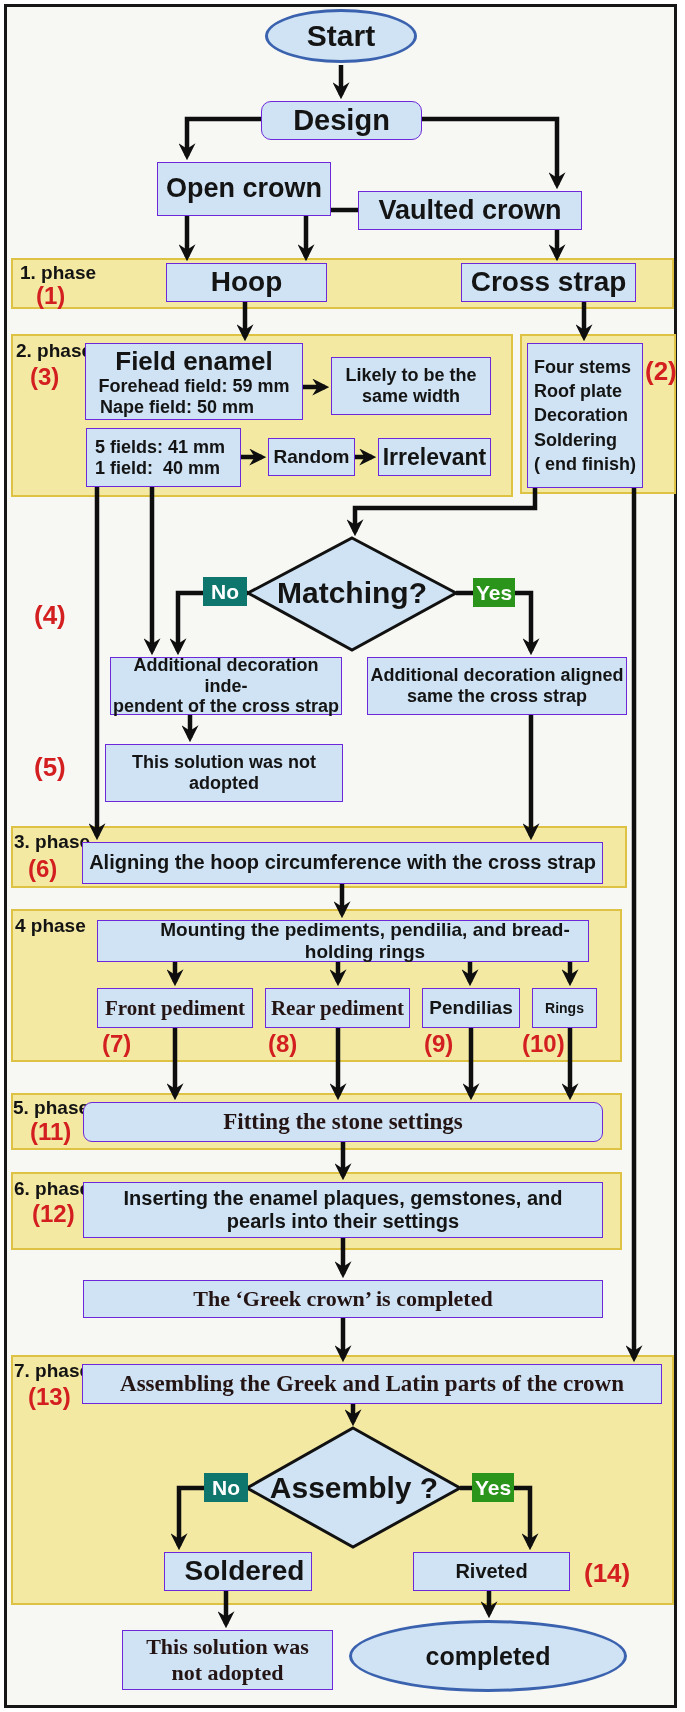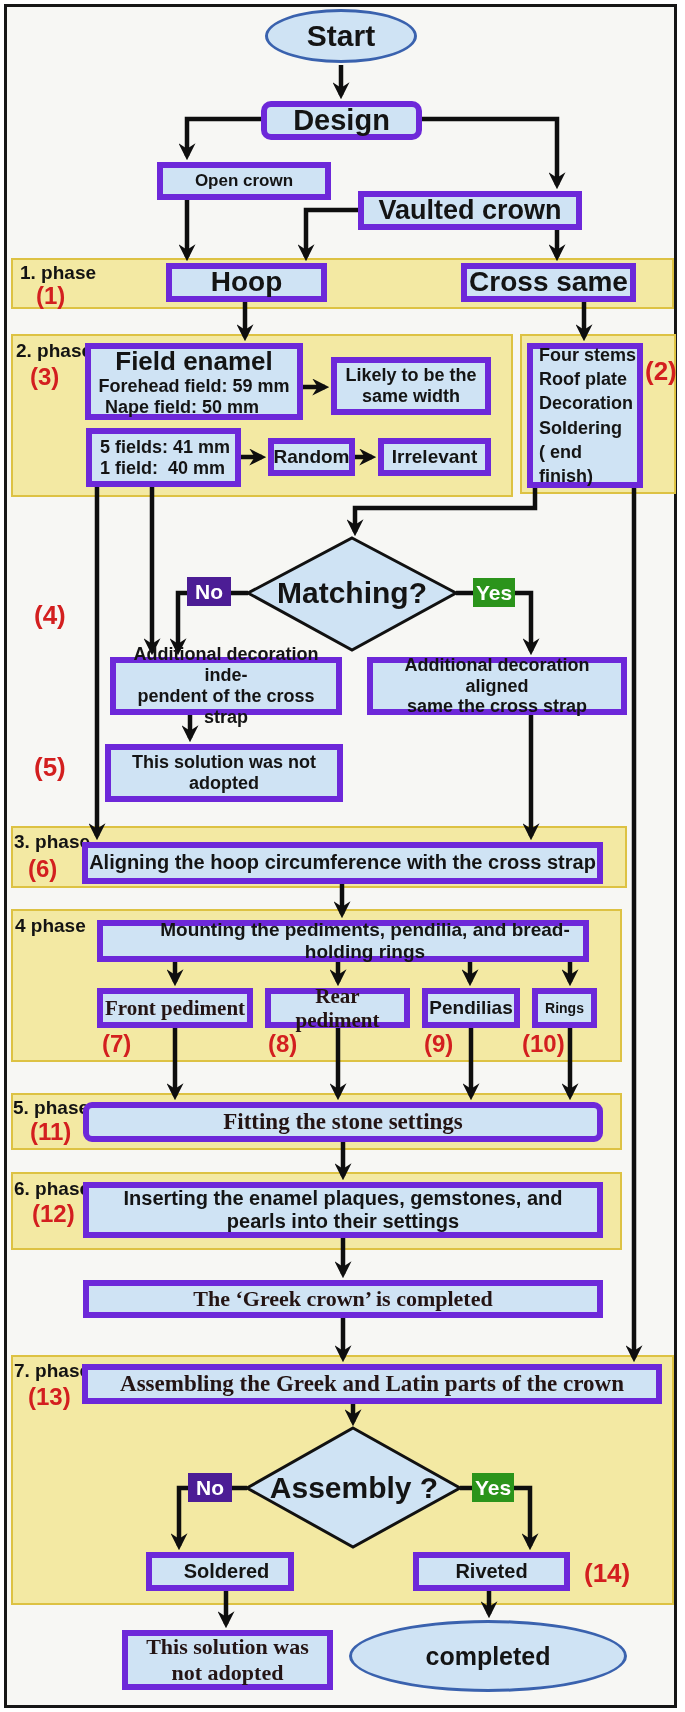--- a/index.html
+++ b/index.html
@@ -2,29 +2,29 @@
 <html><head>
 <meta charset="utf-8">
 <style>
   html,body{margin:0;padding:0;background:#ffffff;}
   .stage{position:relative;width:685px;height:1712px;background:#ffffff;
          font-family:"Liberation Sans",sans-serif;overflow:hidden;}
   .frame{position:absolute;left:4px;top:4px;width:667px;height:1698px;
          border:3px solid #161616;background:#f7f7f4;z-index:0;}
   .band{position:absolute;background:#f3e9a3;border:2px solid #ddc243;box-sizing:border-box;z-index:1;}
   svg.wires{position:absolute;left:0;top:0;z-index:2;}
-  .node{position:absolute;background:#cfe3f4;border:6px solid #6d28d9;box-sizing:border-box;
+  .node{position:absolute;background:#cfe3f4;border:1px solid #6d28d9;box-sizing:border-box;
         display:flex;flex-direction:column;align-items:center;justify-content:center;
         text-align:center;font-weight:bold;color:#141414;line-height:1.16;z-index:3;}
   .rounded{border-radius:10px;}
   .ellipse{border-radius:50%;border:3px solid #3a62ae;}
   .serif{font-family:"Liberation Serif",serif;color:#241414;}
   .tag{position:absolute;display:flex;align-items:center;justify-content:center;
        color:#ffffff;font-weight:bold;font-size:21px;z-index:4;}
-  .tag.no{background:#4c1d95;}
+  .tag.no{background:#0f766e;margin-left:16px;}
   .tag.yes{background:#2b941b;}
   .plabel{position:absolute;font-weight:bold;font-size:19px;color:#131313;z-index:3;white-space:nowrap;}
   .ref{position:absolute;font-weight:bold;font-size:24px;color:#d31f1f;z-index:3;white-space:nowrap;}
   .dtext{position:absolute;text-align:center;font-weight:bold;color:#141414;z-index:3;}
   .sub{font-size:18px;}
 </style>
 </head>
 <body>
 
 <div class="stage">
@@ -86,55 +86,55 @@
     <polygon points="352,538 456,593 352,650 248,593" fill="#cfe3f4" stroke="#111111" stroke-width="3"></polygon>
     <polygon points="353,1428 460,1488 353,1547 247,1488" fill="#cfe3f4" stroke="#111111" stroke-width="3"></polygon>
   </svg>
 
   <div class="node ellipse" style="left:265px;top:9px;width:152px;height:54px;font-size:30px;">
     <div>Start</div>
   </div>
   <div class="node rounded" style="left:261px;top:101px;width:161px;height:39px;font-size:29px;">
     <div>Design</div>
   </div>
-  <div class="node" style="left:157px;top:162px;width:174px;height:38px;font-size:17px;">
+  <div class="node" style="left:157px;top:162px;width:174px;height:54px;font-size:27px;">
     <div>Open crown</div>
   </div>
   <div class="node" style="left:358px;top:191px;width:224px;height:39px;font-size:27px;">
     <div>Vaulted crown</div>
   </div>
 
   <div class="plabel" style="left:20px;top:262px;">1. phase</div>
   <div class="ref" style="left:36px;top:282px;">(1)</div>
   <div class="node" style="left:166px;top:263px;width:161px;height:39px;font-size:28px;">
     <div>Hoop</div>
   </div>
   <div class="node" style="left:461px;top:263px;width:175px;height:39px;font-size:28px;">
-    <div>Cross same</div>
+    <div>Cross strap</div>
   </div>
 
   <div class="plabel" style="left:16px;top:340px;">2. phase</div>
   <div class="ref" style="left:30px;top:363px;">(3)</div>
   <div class="node" style="left:85px;top:343px;width:218px;height:77px;">
     <div style="font-size:26px;">Field enamel</div>
     <div class="sub">Forehead field: 59 mm</div>
     <div class="sub" style="align-self:flex-start;padding-left:14px;">Nape field: 50 mm</div>
   </div>
   <div class="node" style="left:331px;top:357px;width:160px;height:58px;font-size:18px;">
     <div>Likely to be the</div>
     <div>same width</div>
   </div>
   <div class="node" style="left:86px;top:428px;width:155px;height:59px;font-size:18px;align-items:flex-start;padding-left:8px;text-align:left;">
     <div>5 fields: 41 mm</div>
     <div>1 field:&nbsp; 40 mm</div>
   </div>
   <div class="node" style="left:268px;top:438px;width:87px;height:38px;font-size:19px;">
     <div>Random</div>
   </div>
-  <div class="node" style="left:378px;top:438px;width:113px;height:38px;font-size:19px;">
+  <div class="node" style="left:378px;top:438px;width:113px;height:38px;font-size:23px;">
     <div>Irrelevant</div>
   </div>
   <div class="node" style="left:527px;top:343px;width:116px;height:145px;font-size:18px;align-items:flex-start;padding-left:6px;text-align:left;line-height:1.35;">
     <div>Four stems</div>
     <div>Roof plate</div>
     <div>Decoration</div>
     <div>Soldering</div>
     <div>( end finish)</div>
   </div>
   <div class="ref" style="left:645px;top:356px;font-size:26px;">(2)</div>
@@ -203,21 +203,21 @@
 
   <div class="plabel" style="left:14px;top:1360px;">7. phase</div>
   <div class="ref" style="left:28px;top:1383px;">(13)</div>
   <div class="node serif" style="left:82px;top:1364px;width:580px;height:40px;font-size:23px;">
     <div>Assembling the Greek and Latin parts of the crown</div>
   </div>
 
   <div class="dtext" style="left:247px;top:1471px;width:214px;font-size:30px;">Assembly ?</div>
   <div class="tag no" style="left:188px;top:1473px;width:44px;height:29px;">No</div>
   <div class="tag yes" style="left:472px;top:1473px;width:42px;height:29px;">Yes</div>
-  <div class="node" style="left:146px;top:1552px;width:148px;height:39px;font-size:20px;padding-left:13px;">
+  <div class="node" style="left:164px;top:1552px;width:148px;height:39px;font-size:28px;padding-left:13px;">
     <div>Soldered</div>
   </div>
   <div class="node" style="left:413px;top:1552px;width:157px;height:39px;font-size:20px;">
     <div>Riveted</div>
   </div>
   <div class="ref" style="left:584px;top:1558px;font-size:26px;">(14)</div>
 
   <div class="node serif" style="left:122px;top:1630px;width:211px;height:60px;font-size:22px;">
     <div>This solution was</div>
     <div>not adopted</div>

